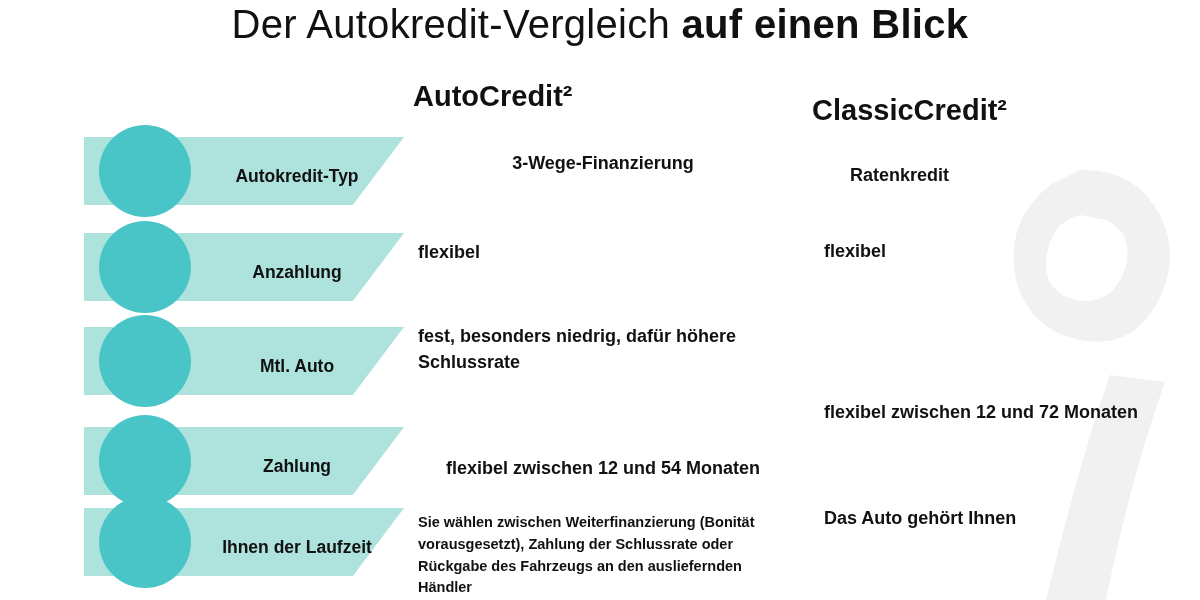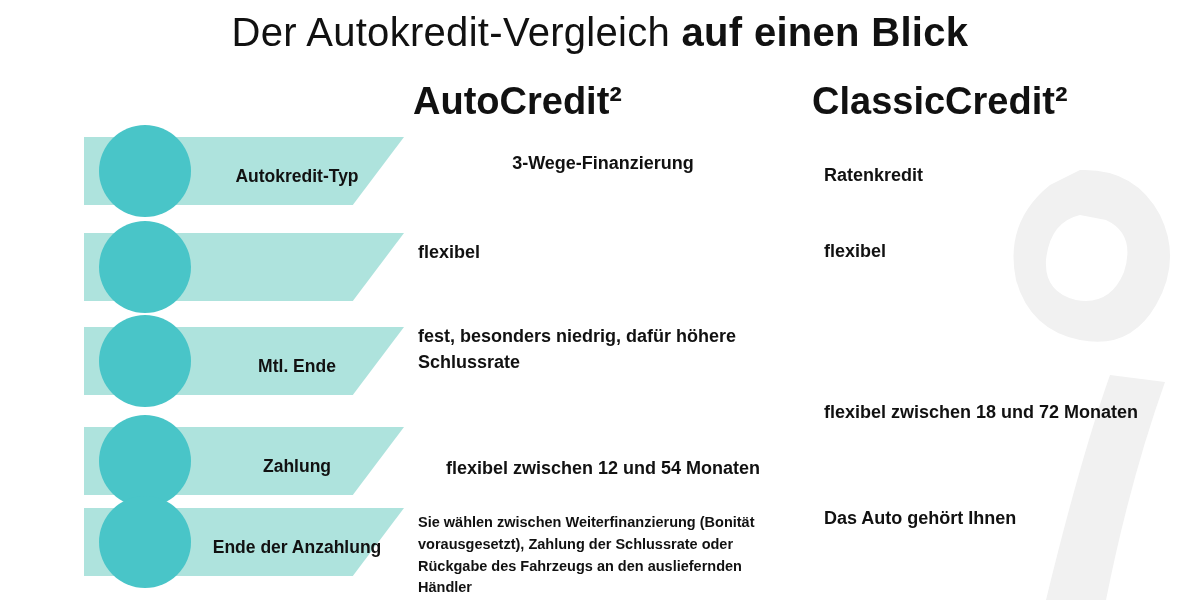--- a/index.html
+++ b/index.html
@@ -29,39 +29,39 @@
 
   .page {
     position: relative;
     z-index: 2;
     width: 1200px;
     height: 600px;
   }
 
   .title {
     position: absolute;
-    top: 10px;
+    top: 2px;
     left: 0;
     width: 1200px;
     text-align: center;
     font-size: 40px;
     letter-spacing: 0.3px;
     white-space: nowrap;
   }
   .title .light { font-weight: 400; }
   .title .bold  { font-weight: 700; }
 
   .col-head {
     position: absolute;
-    font-size: 38px;
+    font-size: 29px;
     font-weight: 700;
     white-space: nowrap;
   }
   .col-head.c1 { left: 413px; top: 80px; }
-  .col-head.c2 { left: 812px; top: 80px; }
+  .col-head.c2 { left: 812px; top: 94px; }
 
   
   .row-label {
     position: absolute;
     left: 84px;
     width: 320px;
     height: 68px;
   }
   .tag {
     position: absolute;
@@ -117,21 +117,21 @@
   }
   .cell.c1 { left: 418px; width: 370px; }
   .cell.c2 { left: 824px; width: 350px; }
 
   .v1c1 { top: 151px; text-align: center; }
   .v2c1 { top: 240px; }
   .v3c1 { top: 324px; }
   .v4c1 { top: 456px; margin-left: 28px; }
   .v5c1 { top: 512px; }
 
-  .v1c2 { top: 163px; }
+  .v1c2 { top: 163px; margin-left: 26px; }
   .v2c2 { top: 239px; }
   .v3c2 { top: 314px; }
   .v4c2 { top: 400px; }
   .v5c2 { top: 506px; }
 </style>
 </head>
 <body>
 
 <svg class="watermark" viewBox="0 0 230 440" xmlns="http://www.w3.org/2000/svg">
   <path d="M120 10 Q175 8 200 55 Q222 100 196 145 Q170 190 120 180 Q70 170 56 120 Q44 62 90 25 Z M120 55 Q90 62 86 100 Q84 132 116 140 Q150 146 164 112 Q176 74 146 60 Z" fill="#f1f1f1"></path>
@@ -151,40 +151,41 @@
     <div class="tag"></div>
     <div class="circle"></div>
     <div class="txt">Autokredit-Typ</div>
   </div>
   <div class="cell c1 v1c1">3-Wege-Finanzierung</div>
   <div class="cell c2 v1c2">Ratenkredit</div>
 
   <div class="row-label r2">
     <div class="tag"></div>
     <div class="circle"></div>
+    <div class="txt">Anzahlung</div>
   </div>
   <div class="cell c1 v2c1">flexibel</div>
   <div class="cell c2 v2c2">flexibel</div>
 
   <div class="row-label r3">
     <div class="tag"></div>
     <div class="circle"></div>
-    <div class="txt">Mtl. Ende</div>
+    <div class="txt">Mtl. Auto</div>
   </div>
   <div class="cell c1 v3c1">fest, besonders niedrig, dafür höhere Schlussrate</div>
 
   <div class="row-label r4">
     <div class="tag"></div>
     <div class="circle"></div>
     <div class="txt">Zahlung</div>
   </div>
   <div class="cell c1 v4c1">flexibel zwischen 12 und 54 Monaten</div>
-  <div class="cell c2 v4c2">flexibel zwischen 18 und 72 Monaten</div>
+  <div class="cell c2 v4c2">flexibel zwischen 12 und 72 Monaten</div>
 
   <div class="row-label r5">
     <div class="tag"></div>
     <div class="circle"></div>
-    <div class="txt">Ende der Anzahlung</div>
+    <div class="txt">Ihnen der Laufzeit</div>
   </div>
   <div class="cell c2 v5c2">Das Auto gehört Ihnen</div>
   <div class="cell c1 small v5c1">Sie wählen zwischen Weiterfinanzierung (Bonität vorausgesetzt), Zahlung der Schlussrate oder Rückgabe des Fahrzeugs an den ausliefernden Händler</div>
 
 </div>
 
 </body></html>

